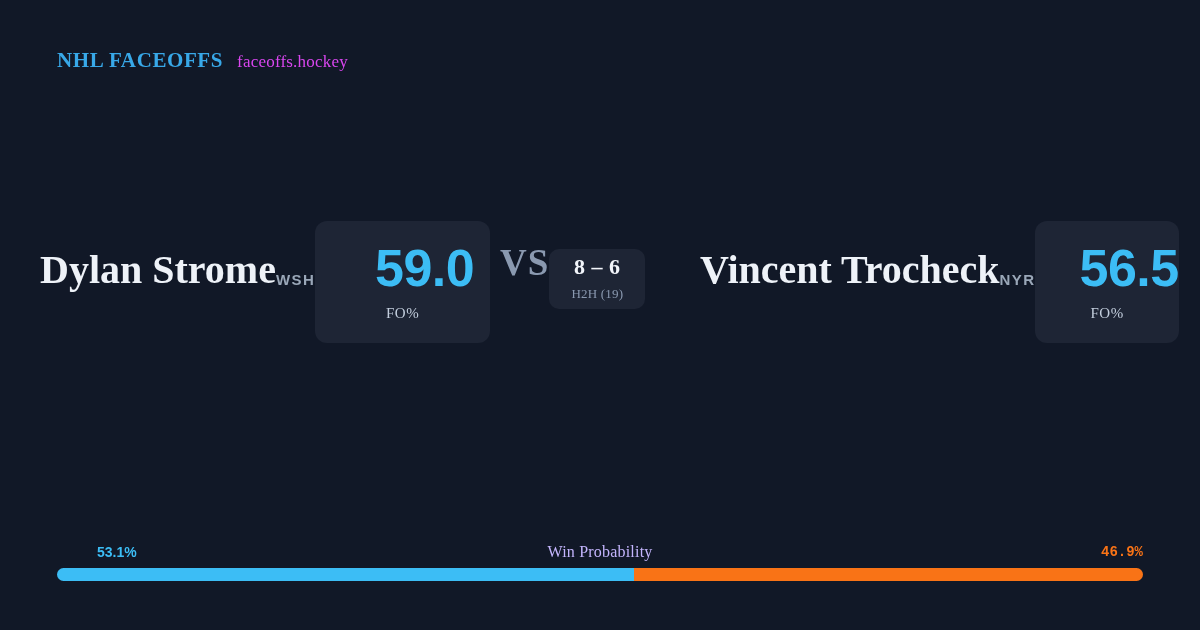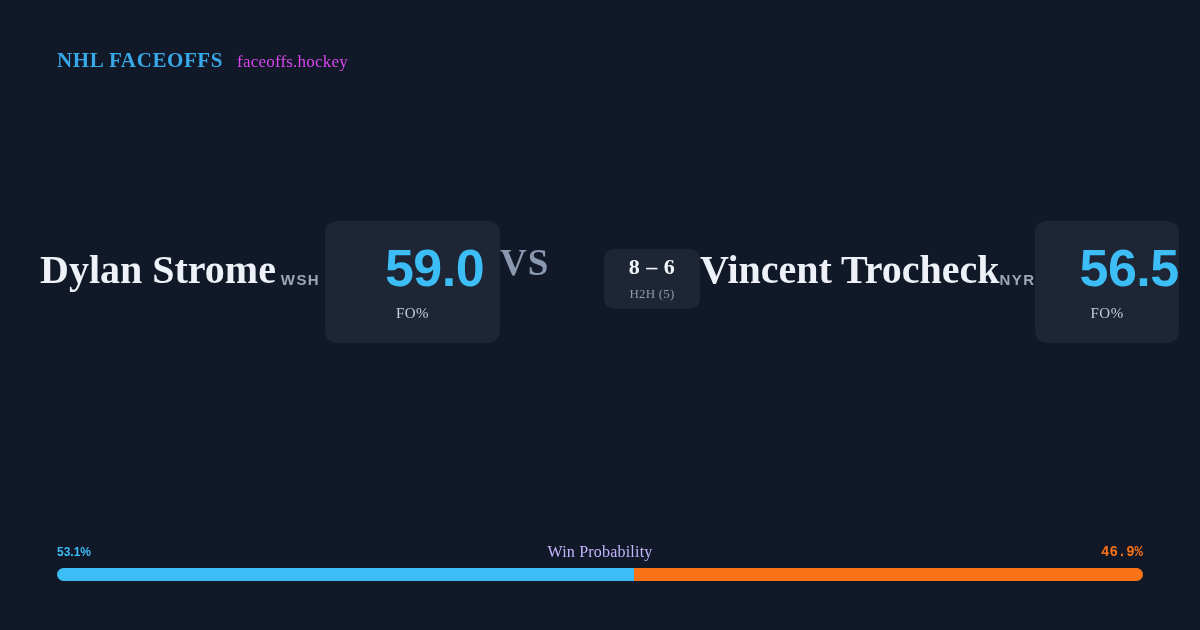--- a/index.html
+++ b/index.html
@@ -1,15 +1,15 @@
 <!DOCTYPE html>
 <html><head>
 <meta charset="utf-8">
 <style>
-  * { margin: 0; padding: 0; box-sizing: border-box; justify-content: space-between; }
+  * { margin: 0; padding: 0; box-sizing: border-box; }
 
   html, body {
     width: 1200px;
     height: 630px;
     background: #111827;
     overflow: hidden;
   }
 
   body {
     font-family: "Liberation Sans", sans-serif;
@@ -163,22 +163,23 @@
     position: relative;
     height: 22px;
     display: flex;
     align-items: center;
     justify-content: space-between;
   }
 
   .wp-left {
     font-family: "Liberation Sans", sans-serif;
     font-weight: bold;
-    font-size: 12px;
+    font-size: 14px;
     color: #3cbdf5;
+    margin-left: 40px;
   }
 
   .wp-title {
     position: absolute;
     left: 50%;
     transform: translateX(-50%);
     font-family: "Liberation Serif", serif;
     font-size: 16px;
     color: #c4b5fd;
     letter-spacing: 0.2px;
@@ -221,21 +222,21 @@
     <div class="stat-card">
       <div class="stat-value">59.0</div>
       <div class="stat-label">FO%</div>
     </div>
   </div>
 
   <div class="center">
     <div class="vs-text">VS</div>
     <div class="h2h-box">
       <div class="h2h-score">8 – 6</div>
-      <div class="h2h-label">H2H (5)</div>
+      <div class="h2h-label">H2H (19)</div>
     </div>
   </div>
 
   <div class="player">
     <div class="player-name">Vincent Trocheck</div>
     <div class="player-team">NYR</div>
     <div class="stat-card">
       <div class="stat-value">56.5</div>
       <div class="stat-label">FO%</div>
     </div>

